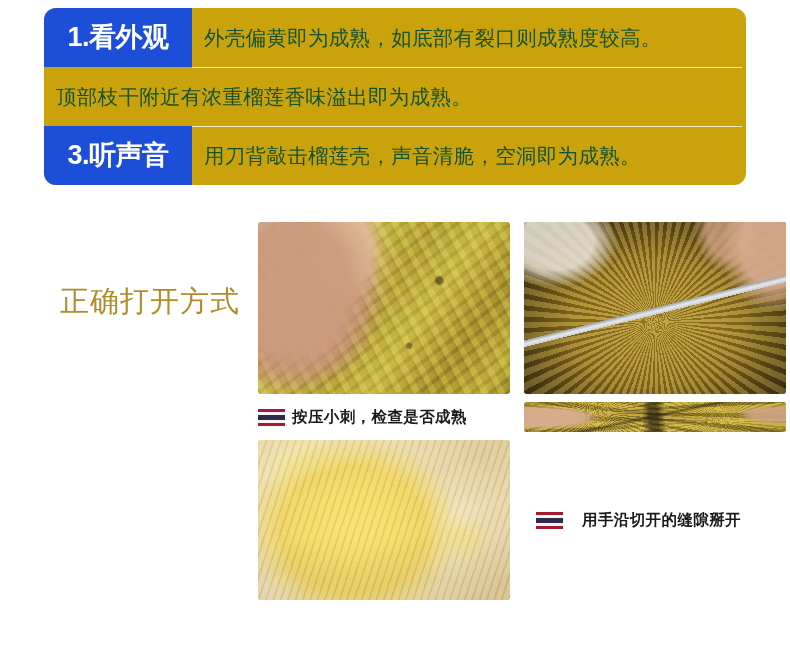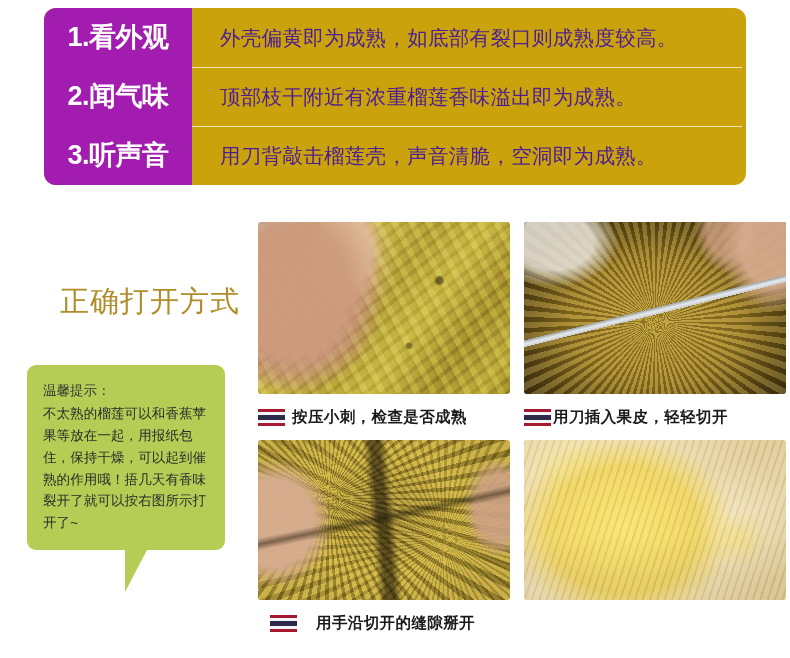--- a/index.html
+++ b/index.html
@@ -40,41 +40,40 @@
     position: absolute;
     left: 148px;
     right: 4px;
     top: 0;
     height: 1px;
     background: #f0e6b8;
   }
   .ripeness-label {
     width: 148px;
     flex: 0 0 148px;
-    background: #a21caf;
+    background: #1d4ed8;
     color: #ffffff;
     font-size: 27px;
     font-weight: bold;
     letter-spacing: -0.5px;
     display: flex;
     align-items: center;
     justify-content: center;
     box-sizing: border-box;
     padding-bottom: 2px;
   }
   .ripeness-desc {
     flex: 1 1 auto;
-    color: #4c1d95;
+    color: #14532d;
     font-size: 20.5px;
     display: flex;
     align-items: center;
     padding-left: 12px;
     letter-spacing: 0.3px;
     box-sizing: border-box;
-    margin-left: 16px;
   }
 
   
   #left-panel {
     position: absolute;
     left: 0;
     top: 215px;
     width: 255px;
     height: 420px;
   }
@@ -265,68 +264,53 @@
 <body>
 
 <div id="ripeness-table">
 
   <div class="ripeness-row">
     <div class="ripeness-label">1.看外观</div>
     <div class="ripeness-desc">外壳偏黄即为成熟，如底部有裂口则成熟度较高。</div>
   </div>
 
   <div class="ripeness-row">
-    <div class="ripeness-label">2.闻气味</div>
     <div class="ripeness-desc">顶部枝干附近有浓重榴莲香味溢出即为成熟。</div>
   </div>
 
   <div class="ripeness-row">
     <div class="ripeness-label">3.听声音</div>
     <div class="ripeness-desc">用刀背敲击榴莲壳，声音清脆，空洞即为成熟。</div>
   </div>
 
 </div>
 
 <div id="left-panel">
 
   <div id="headline-sub">正确打开方式</div>
 
-  <div id="tip-bubble">
-    <div id="tip-heading">温馨提示：</div>
-    <div id="tip-body">不太熟的榴莲可以和香蕉苹果等放在一起，用报纸包住，保持干燥，可以起到催熟的作用哦！捂几天有香味裂开了就可以按右图所示打开了~</div>
-  </div>
 
 </div>
 
 <div id="photo-grid">
 
   <div class="photo ph1"></div>
   <div class="photo ph2"></div>
 
   <div class="caption">
     <svg class="flag-icon" viewBox="0 0 27 17">
       <rect x="0" y="0" width="27" height="3" fill="#a51931"></rect>
       <rect x="0" y="3" width="27" height="3" fill="#f4f5f8"></rect>
       <rect x="0" y="6" width="27" height="5" fill="#2d2a4a"></rect>
       <rect x="0" y="11" width="27" height="3" fill="#f4f5f8"></rect>
       <rect x="0" y="14" width="27" height="3" fill="#a51931"></rect>
     </svg>
     <span>按压小刺，检查是否成熟</span>
   </div>
 
-  <div class="caption tight">
-    <svg class="flag-icon" viewBox="0 0 27 17">
-      <rect x="0" y="0" width="27" height="3" fill="#a51931"></rect>
-      <rect x="0" y="3" width="27" height="3" fill="#f4f5f8"></rect>
-      <rect x="0" y="6" width="27" height="5" fill="#2d2a4a"></rect>
-      <rect x="0" y="11" width="27" height="3" fill="#f4f5f8"></rect>
-      <rect x="0" y="14" width="27" height="3" fill="#a51931"></rect>
-    </svg>
-    <span>用刀插入果皮，轻轻切开</span>
-  </div>
 
   <div class="photo ph3"></div>
   <div class="photo ph4"></div>
 
   <div class="caption indent">
     <svg class="flag-icon" viewBox="0 0 27 17">
       <rect x="0" y="0" width="27" height="3" fill="#a51931"></rect>
       <rect x="0" y="3" width="27" height="3" fill="#f4f5f8"></rect>
       <rect x="0" y="6" width="27" height="5" fill="#2d2a4a"></rect>
       <rect x="0" y="11" width="27" height="3" fill="#f4f5f8"></rect>

